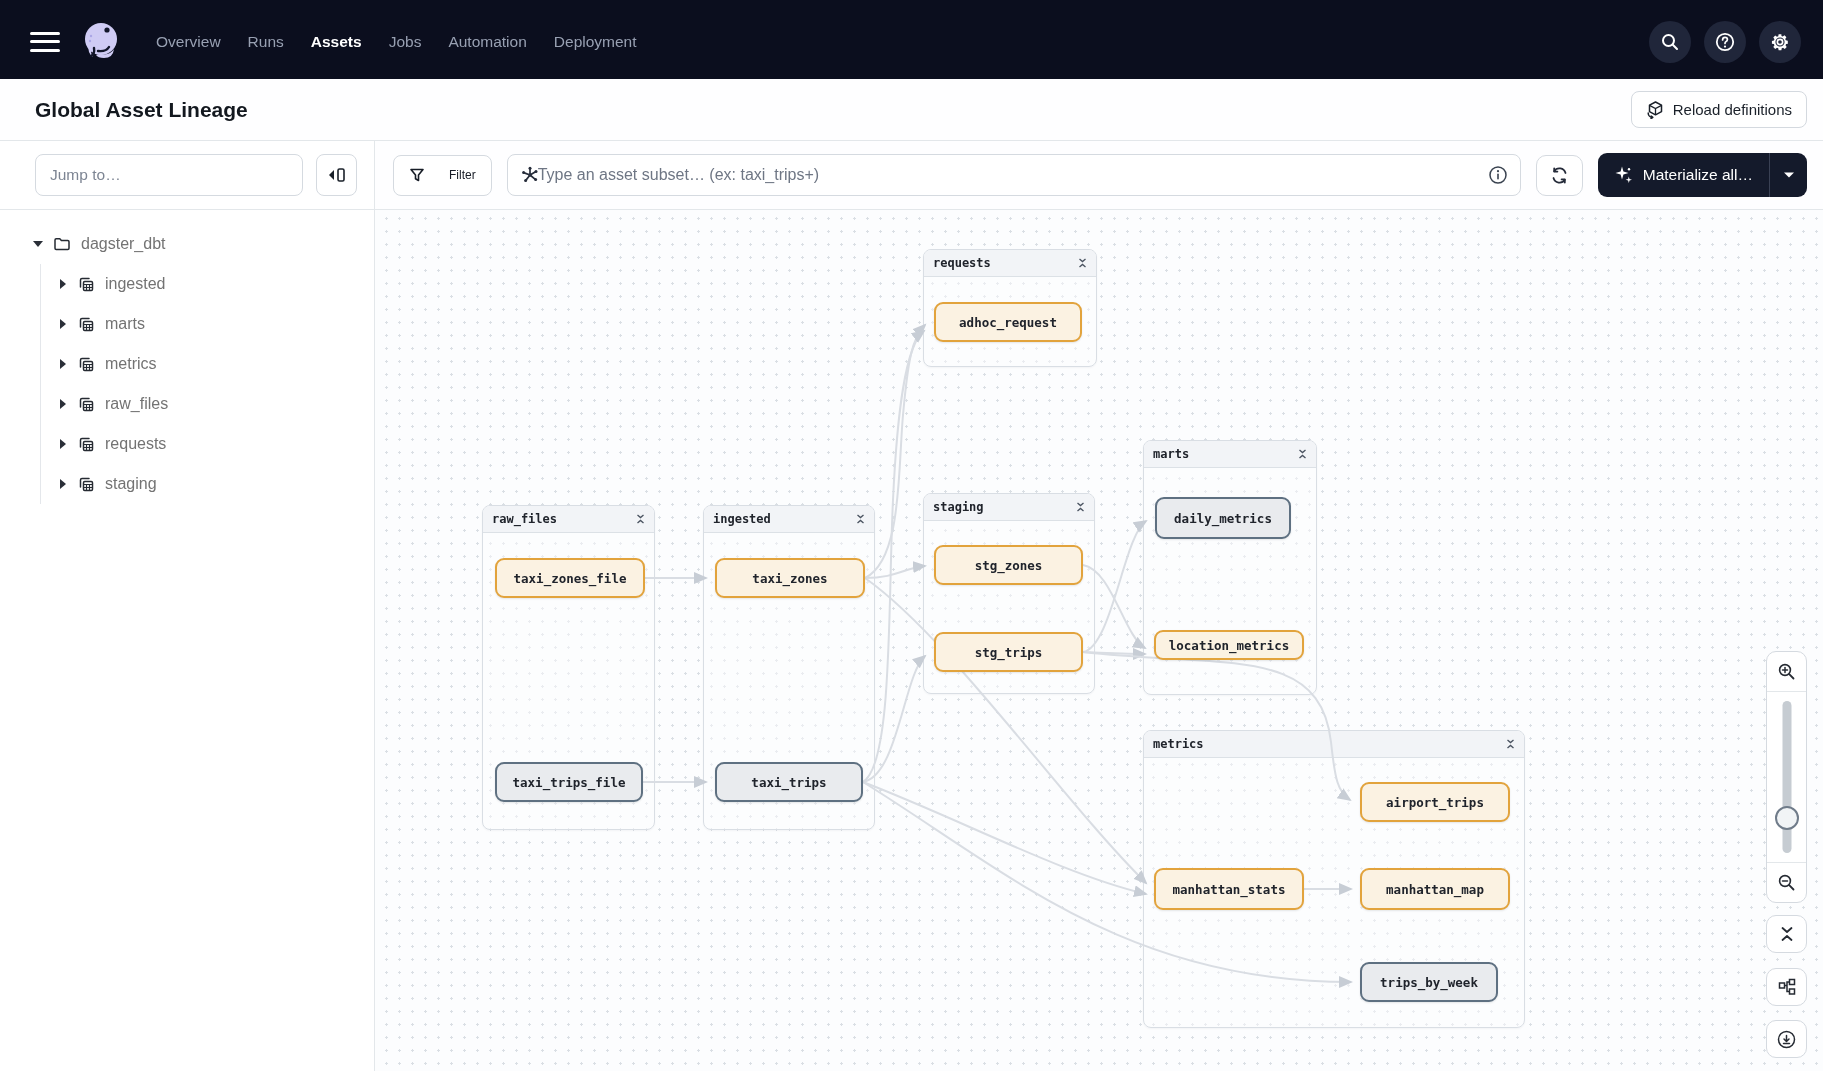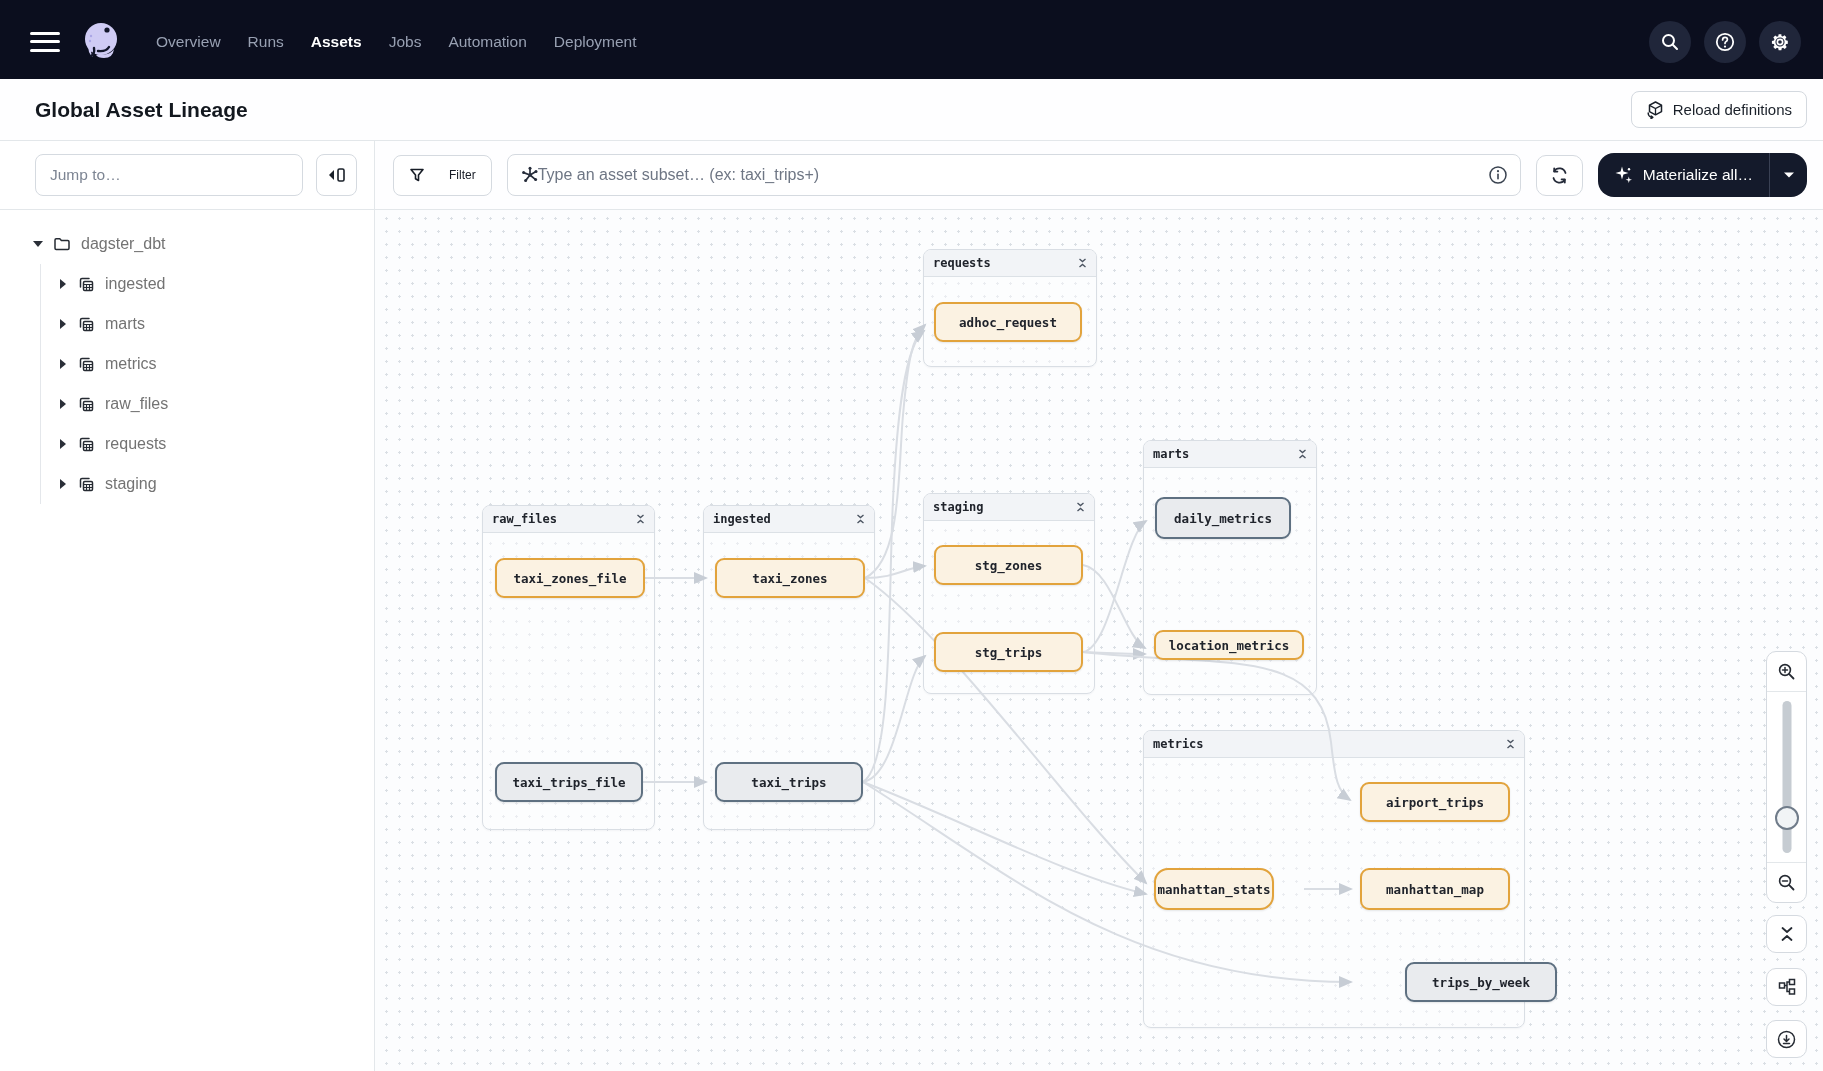--- a/index.html
+++ b/index.html
@@ -46,21 +46,21 @@
   .filter-btn { height:41px; padding:0 15px; display:flex; align-items:center; gap:24px; background:#fff;
                 border:1px solid #D5DAE0; border-radius:8px; font-size:12px; color:#171C26; cursor:pointer; flex:none; }
   .subset-wrap { flex:1; position:relative; height:42px; }
   .subset-input { width:100%; height:100%; border:1px solid #D5DAE0; border-radius:8px; padding:0 44px 0 30px;
                   font-size:16px; color:#1A2029; outline:none; background:#fff; font-family:"Liberation Sans",sans-serif; }
   .subset-input::placeholder { color:#6E7684; }
   .subset-icon { position:absolute; left:13px; top:11px; }
   .info-icon { position:absolute; right:13px; top:11px; cursor:pointer; }
   .refresh-btn { width:47px; height:41px; border:1px solid #D5DAE0; border-radius:10px; background:#fff;
                  display:flex; align-items:center; justify-content:center; cursor:pointer; flex:none; }
-  .materialize { height:44px; background:var(--accent,#141A2B); border-radius:16px; display:flex; align-items:stretch; flex:none; color:#fff; }
+  .materialize { height:44px; background:var(--accent,#141A2B); border-radius:9px; display:flex; align-items:stretch; flex:none; color:#fff; }
   .materialize-main { display:flex; align-items:center; gap:9px; padding:0 16px; font-size:15.5px; font-weight:500; cursor:pointer; }
   .materialize-divider { width:1px; background:#3A4154; margin:0; }
   .materialize-caret { width:37px; display:flex; align-items:center; justify-content:center; cursor:pointer; }
 
   
   .canvas { position:absolute; left:375px; top:210px; right:0; bottom:0; overflow:hidden;
             background-color:#FCFDFE;
             background-image:radial-gradient(#DADFE4 1.1px, transparent 1.2px);
             background-size:13px 13px; background-position:5px 2px; }
   .graph-layer { position:absolute; left:-375px; top:-210px; width:1823px; height:1071px; }
@@ -464,23 +464,23 @@
       </div>
       <div class="asset-node fresh" style="left: 1155px; top: 497px; width: 136px; height: 42px;">
         <span>daily_metrics</span>
       </div>
       <div class="asset-node stale" style="left: 1154px; top: 630px; width: 150px; height: 30px;">
         <span>location_metrics</span>
       </div>
       <div class="asset-node stale" style="left: 1360px; top: 782px; width: 150px; height: 40px;">
         <span>airport_trips</span>
       </div>
-      <div class="asset-node stale" style="left: 1154px; top: 868px; width: 120px; height: 42px; border-radius: 14px;">
+      <div class="asset-node stale" style="left: 1154px; top: 868px; width: 150px; height: 42px;">
         <span>manhattan_stats</span>
       </div>
       <div class="asset-node stale" style="left: 1360px; top: 868px; width: 150px; height: 42px;">
         <span>manhattan_map</span>
       </div>
-      <div class="asset-node fresh" style="left: 1405px; top: 962px; width: 152px; height: 40px; text-align: center;">
+      <div class="asset-node fresh" style="left: 1360px; top: 962px; width: 138px; height: 40px; text-align: center;">
         <span>trips_by_week</span>
       </div>
     </div>
 </div>
 
 </body></html>

